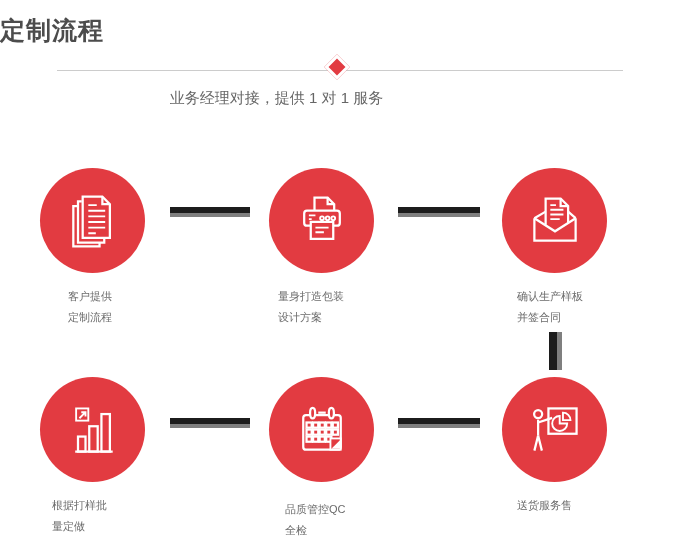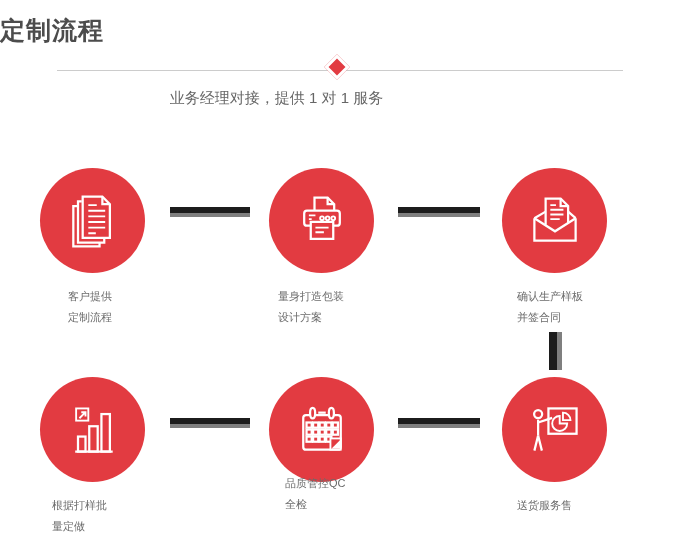--- a/index.html
+++ b/index.html
@@ -20,21 +20,21 @@
   .subtitle{position:absolute;top:89px;left:0;width:553px;text-align:center;
             font-size:15px;color:var(--subtitle);}
 
   .step-circle{position:absolute;width:105px;height:105px;border-radius:50%;
                background:var(--accent);display:flex;align-items:center;justify-content:center;}
   .c1{left:40px;top:168px;} .c2{left:269px;top:168px;} .c3{left:502px;top:168px;}
   .c4{left:40px;top:377px;} .c5{left:269px;top:377px;} .c6{left:502px;top:377px;}
 
   .step-label{position:absolute;font-size:11px;line-height:21px;color:var(--label);text-align:left;}
   .l1{left:68px;top:286px;} .l2{left:278px;top:286px;} .l3{left:517px;top:286px;}
-  .l4{left:52px;top:495px;} .l5{left:285px;top:473px;} .l6{left:517px;top:495px;}
+  .l4{left:52px;top:495px;} .l5{left:285px;top:499px;} .l6{left:517px;top:495px;}
 
   .conn-h{position:absolute;height:10px;
           background:linear-gradient(to bottom,var(--connector_dark) 0,var(--connector_dark) 6px,
                      var(--connector_gray) 6px,var(--connector_gray) 10px);}
   .h1{left:170px;top:207px;width:80px;} .h2{left:398px;top:207px;width:82px;}
   .h3{left:170px;top:418px;width:80px;} .h4{left:398px;top:418px;width:82px;}
   .conn-v{position:absolute;left:549px;top:332px;width:13px;height:38px;
           background:linear-gradient(to right,var(--connector_dark) 0,var(--connector_dark) 8px,
                      var(--connector_gray) 8px,var(--connector_gray) 13px);}
 

